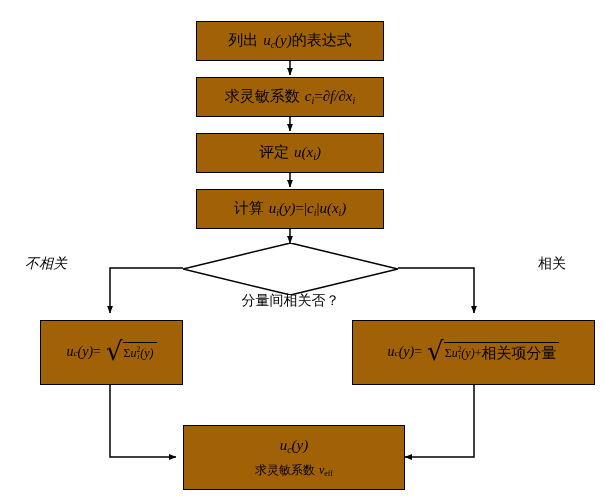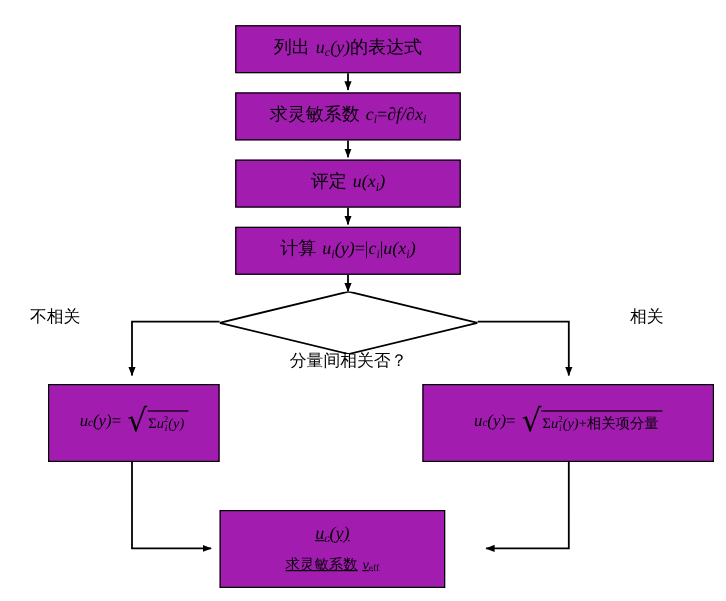--- a/index.html
+++ b/index.html
@@ -1,31 +1,31 @@
 <!DOCTYPE html>
 <html><head>
 <meta charset="utf-8">
 <style>
   html,body{margin:0;padding:0;background:#ffffff;}
   body{width:605px;height:501px;overflow:hidden;
        font-family:"Liberation Serif","DejaVu Serif",serif;color:#000;}
   #stage{position:relative;width:605px;height:501px;}
   svg#wires{position:absolute;left:0;top:0;width:605px;height:501px;}
 
-  .node{position:absolute;box-sizing:border-box;background:#a21caf;
+  .node{position:absolute;box-sizing:border-box;background:#a16207;
         border:1.5px solid #000;display:flex;flex-direction:column;
         align-items:center;justify-content:center;text-align:center;}
   .node .line{line-height:1.15;white-space:nowrap;}
 
   
   .cjk{font-family:"DejaVu Sans","Liberation Sans",sans-serif;}
   .t15{font-size:15px;}
   .t14{font-size:14px;}
   .t12{font-size:12px;}
-  .t11{font-size:12px;}
+  .t11{font-size:15px;}
   .mi{font-style:italic;font-family:"Liberation Serif","DejaVu Serif",serif;}
   sub{font-size:0.66em;vertical-align:-0.28em;font-style:italic;}
   sup{font-size:0.62em;vertical-align:0.48em;font-style:normal;}
   .up{font-style:normal;}
 
   
   .rad{display:inline-flex;align-items:stretch;vertical-align:middle;
        margin-left:5px;}
   .rad .sign{font-size:26px;line-height:0.78;font-style:normal;
              font-family:"DejaVu Sans",sans-serif;transform:translateY(-1px);}
@@ -89,24 +89,24 @@
   </div>
 
   <svg style="position:absolute;left:183px;top:243px;width:215px;height:52px;" viewBox="0 0 215 52">
     <polygon points="107.5,0 215,26 107.5,52 0,26" fill="#ffffff" stroke="#000000" stroke-width="1.5"></polygon>
   </svg>
   <div style="position:absolute;left:183px;top:252px;width:215px;
               text-align:center;font-size:14px;margin-top:40px;" class="cjk">
     <span>分量间相关否？</span>
   </div>
 
-  <div class="branch-label cjk" style="left:25px;top:255px;">
+  <div class="branch-label cjk" style="left:25px;top:255px;font-style:italic;">
     <span>不相关</span>
   </div>
-  <div class="branch-label cjk" style="left:525px;top:255px;">
+  <div class="branch-label cjk" style="left:538px;top:255px;">
     <span>相关</span>
   </div>
 
   <div class="node" style="left:40px;top:320px;width:143px;height:65px;">
     <div class="line t14" style="display:flex;align-items:center;">
       <span style="display:inline-flex;align-items:baseline;">
         <span class="mi">u</span>
           <sub>c</sub>
           <span class="mi">(y)</span>
           <span class="up">=</span>
@@ -144,21 +144,21 @@
             <sub style="vertical-align:0">i</sub>
           </span>
             <span class="mi">(y)</span>
             <span class="up">+</span>
             <span class="cjk t11">相关项分量</span>
         </span>
       </span>
     </div>
   </div>
 
-  <div class="node" style="left:183px;top:425px;width:188px;height:65px;gap:9px;text-decoration:underline;">
+  <div class="node" style="left:183px;top:425px;width:222px;height:65px;gap:9px;">
     <div class="line t15">
       <span class="mi">u</span><sub>c</sub><span class="mi">(y)</span>
     </div>
     <div class="line t12">
       <span class="cjk">求灵敏系数</span><span style="display:inline-block;width:4px"></span><span class="mi">ν</span><sub style="font-style:normal">eff</sub>
     </div>
   </div>
 
 </div>
 

